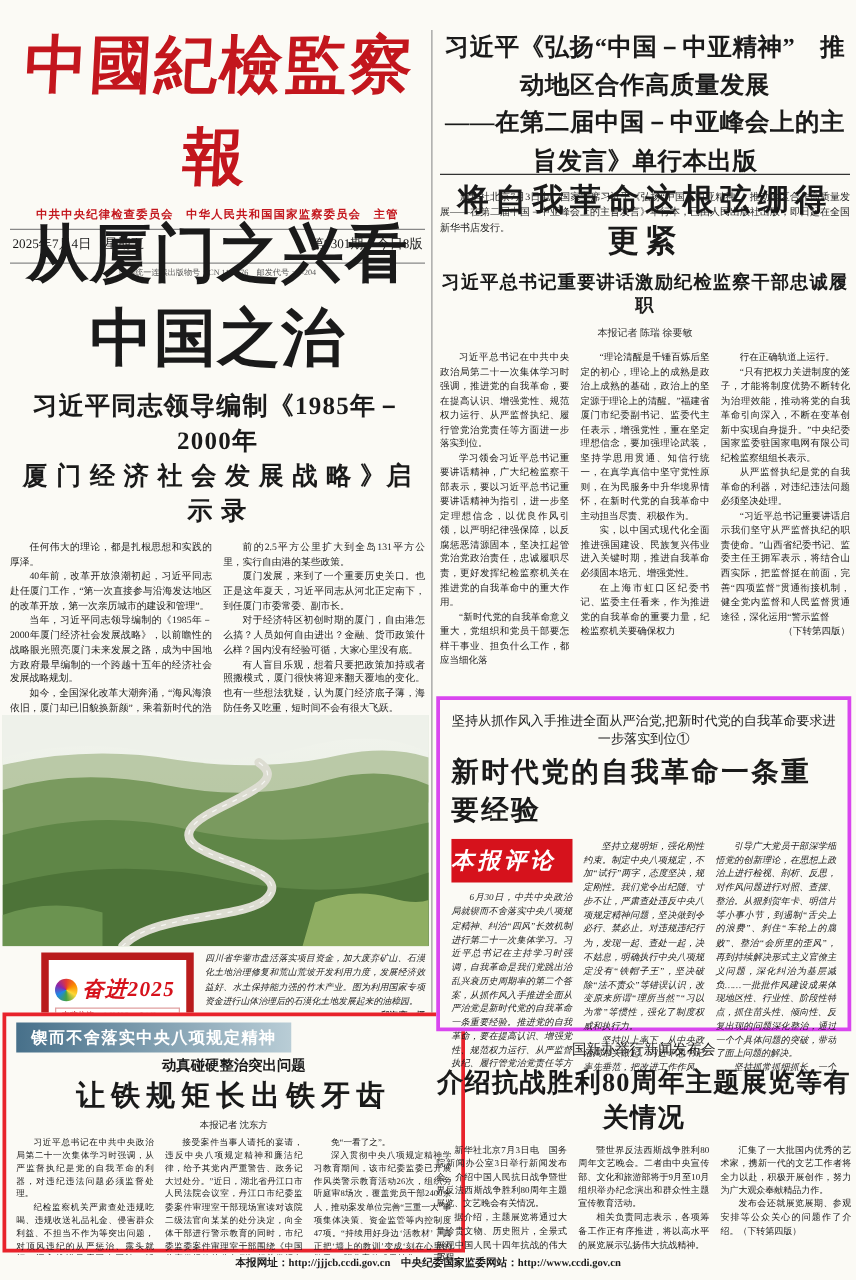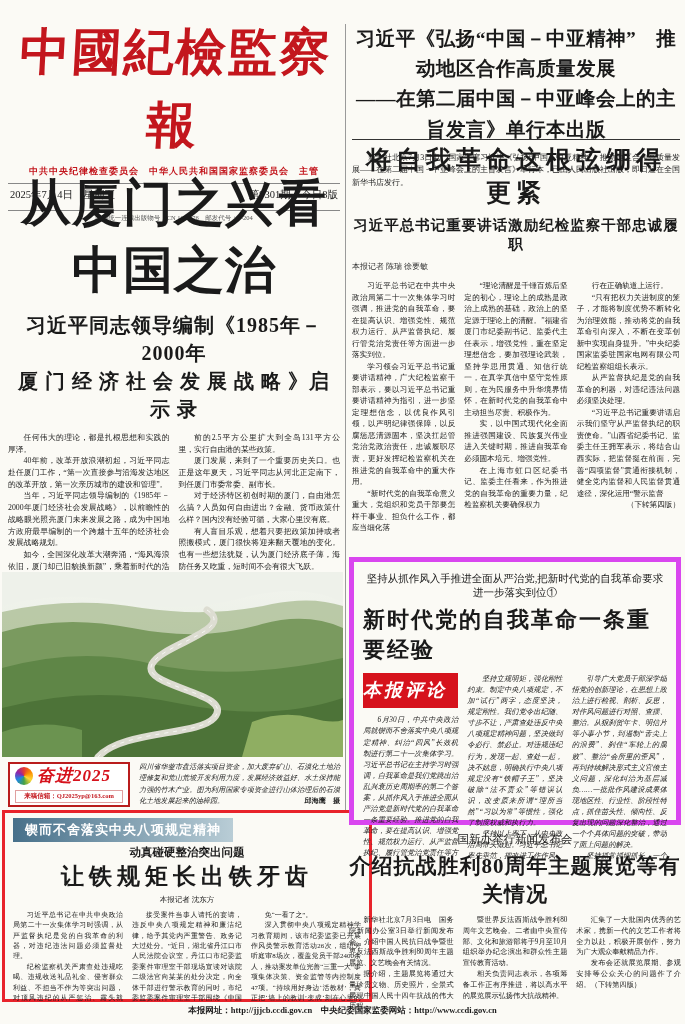--- a/index.html
+++ b/index.html
@@ -27,21 +27,21 @@
   .tr-h { font-size:19.5px; font-weight:900; text-align:center; line-height:1.55;
           letter-spacing:0.5px; }
   .tr-body { margin-top:7px; font-size:8px; line-height:1.55; text-align:justify;
              text-indent:2em; color:#222; }
 
   
   .rart { position:absolute; left:352px; top:143px; width:328px; }
   .rart-h { font-size:25px; font-weight:900; letter-spacing:5px; text-align:center; }
   .rart-sub { font-size:14.5px; font-weight:700; text-align:center; margin-top:7px;
               letter-spacing:1px; }
-  .rart-by { font-size:8px; text-align:left; margin-top:7px; color:#333; }
+  .rart-by { font-size:8px; text-align:center; margin-top:7px; color:#333; }
   .cols { display:flex; gap:9px; overflow:hidden; }
   .col { flex:1; text-align:justify; }
   .col p { text-indent:2em; }
   .rart .cols { margin-top:8px; height:334px; font-size:7.6px; line-height:1.52; }
 
   
   .mart { position:absolute; left:8px; top:170px; width:332px; }
   .mart-h { font-size:50px; font-weight:900; text-align:center; letter-spacing:1px;
             font-family:"Liberation Sans", sans-serif; }
   .mart-sub { font-size:20px; font-weight:700; text-align:center; line-height:1.4;
@@ -51,21 +51,21 @@
                text-indent:0 !important; }
   .quote { font-style:italic; }
   .jump { text-align:right; text-indent:0 !important; }
 
   
   .photo { position:absolute; left:2px; top:572px; width:341px; height:185px;
            overflow:hidden; background:#dfe7da; }
 
   
   .caprow { position:absolute; left:8px; top:762px; width:332px; display:flex; gap:9px; }
-  .logo-box { width:122px; border:2px solid #b91c1c; background:#fff; padding:0 5px; }
+  .logo-box { width:122px; border:6px solid #b91c1c; background:#fff; padding:12px 5px;margin-left:25px; }
   .logo-top { display:flex; align-items:center; gap:4px; }
   .pinwheel { width:18px; height:18px; border-radius:50%;
               background:conic-gradient(#e53935,#fb8c00,#fdd835,#43a047,#1e88e5,#8e24aa,#e53935); }
   .logo-text { color:#d6121c; font-size:17px; font-weight:900; font-style:italic;
                letter-spacing:1px; }
   .logo-mail { margin-top:3px; border:1px solid #e0a0a0; color:#c3161d; font-size:6.5px;
                text-align:center; padding:1px 0; font-weight:700; }
   .cap-text { flex:1; font-size:7.1px; line-height:1.6; font-style:italic;
               text-align:justify; color:#222; }
   .cap-credit { font-style:normal; font-weight:700; float:right; }
@@ -77,21 +77,21 @@
                 color:#fff; font-weight:700; font-size:13px; padding:3px 12px;
                 letter-spacing:1px; font-family:"Liberation Sans", sans-serif; }
   .box-over { text-align:center; font-size:11.5px; font-weight:700; margin-top:3px; }
   .box-h { text-align:center; font-size:23px; font-weight:900; letter-spacing:5px;
            margin-top:1px; }
   .box-by { text-align:center; font-size:7.5px; margin-top:3px; }
   .boxart .cols { margin-top:5px; height:94px; font-size:6.9px; line-height:1.5; }
 
   
   .comm { position:absolute; left:349px; top:557px; width:332px; height:268px;
-          border:5px solid #d946ef; background:#fbfaf5; padding:7px 9px; }
+          border:3px solid #d946ef; background:#fbfaf5; padding:7px 9px; }
   .comm-kicker { font-size:10.5px; text-align:center; margin-top:3px; }
   .comm-h { font-size:22px; font-weight:900; letter-spacing:2px;
             margin-top:5px; }
   .badge { background:#d6121c; color:#fff; font-weight:900; font-size:18px;
            padding:4px 0; margin-bottom:6px; letter-spacing:3px;
            font-family:"Liberation Sans", sans-serif; }
   .comm .cols { margin-top:8px; height:186px; font-size:7.3px; line-height:1.52;
                 font-style:italic; }
 
   

